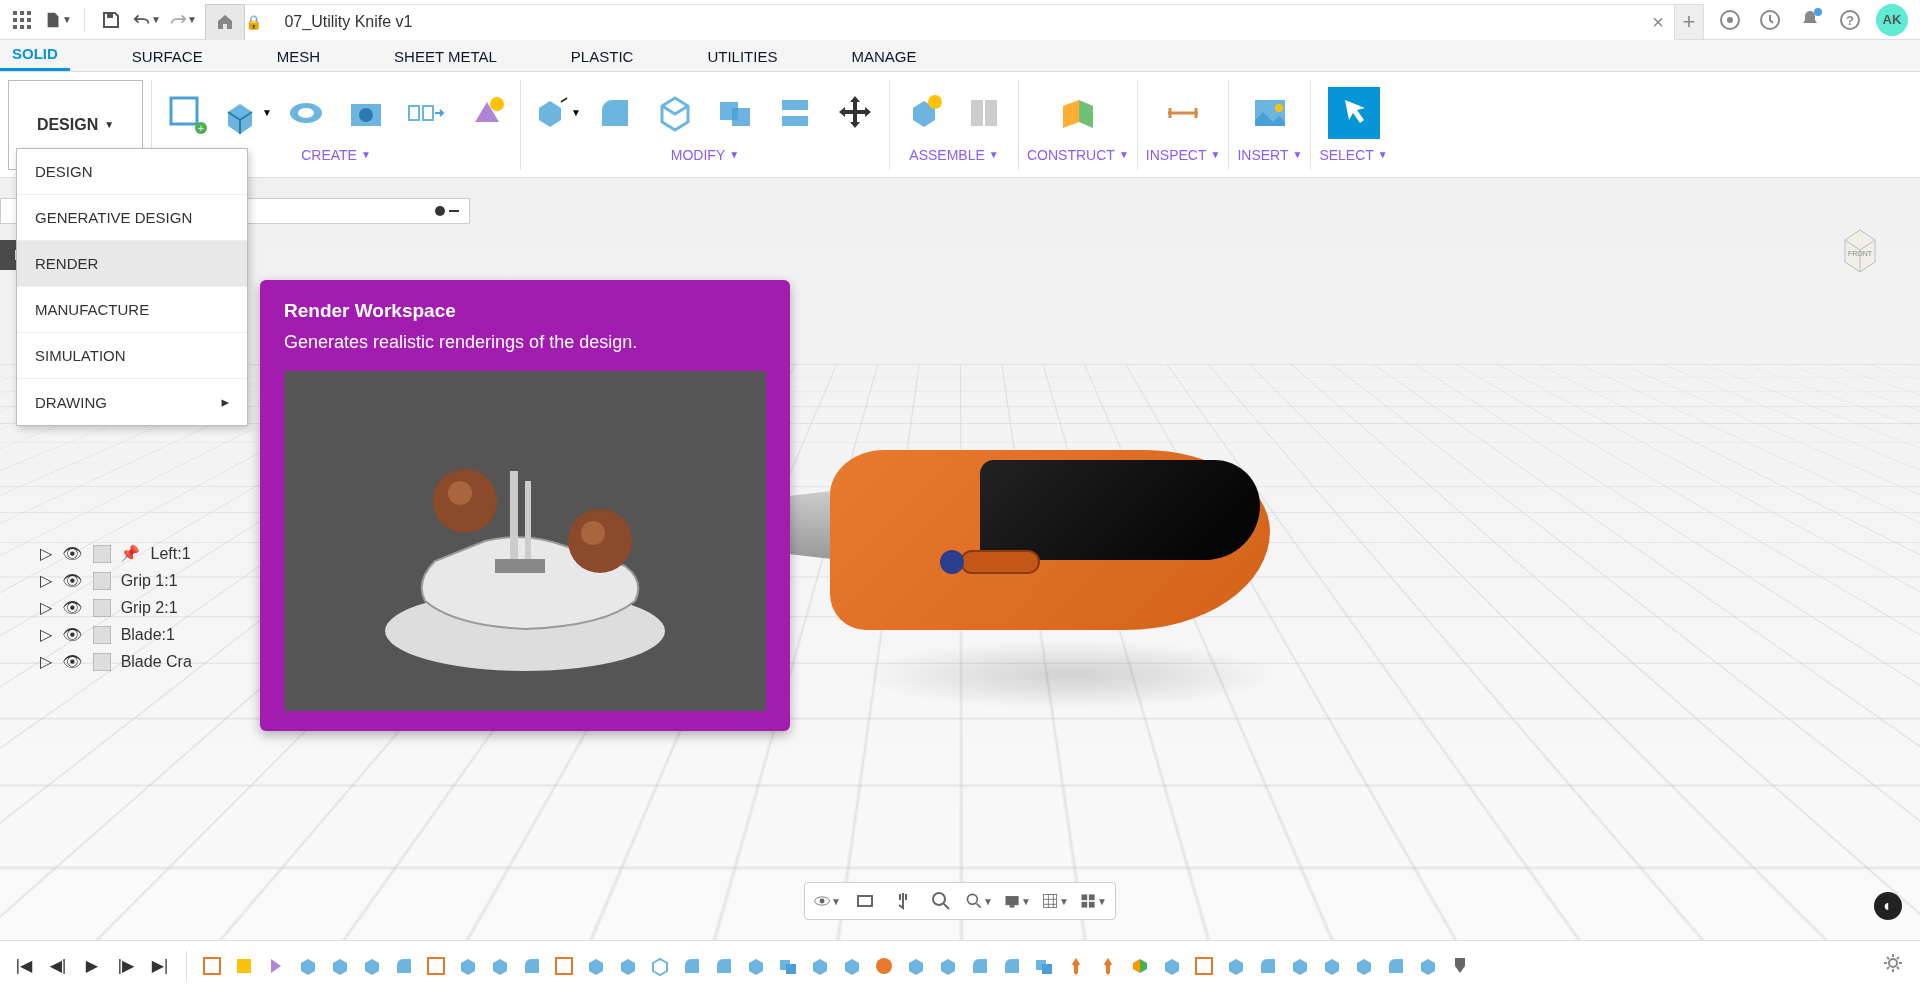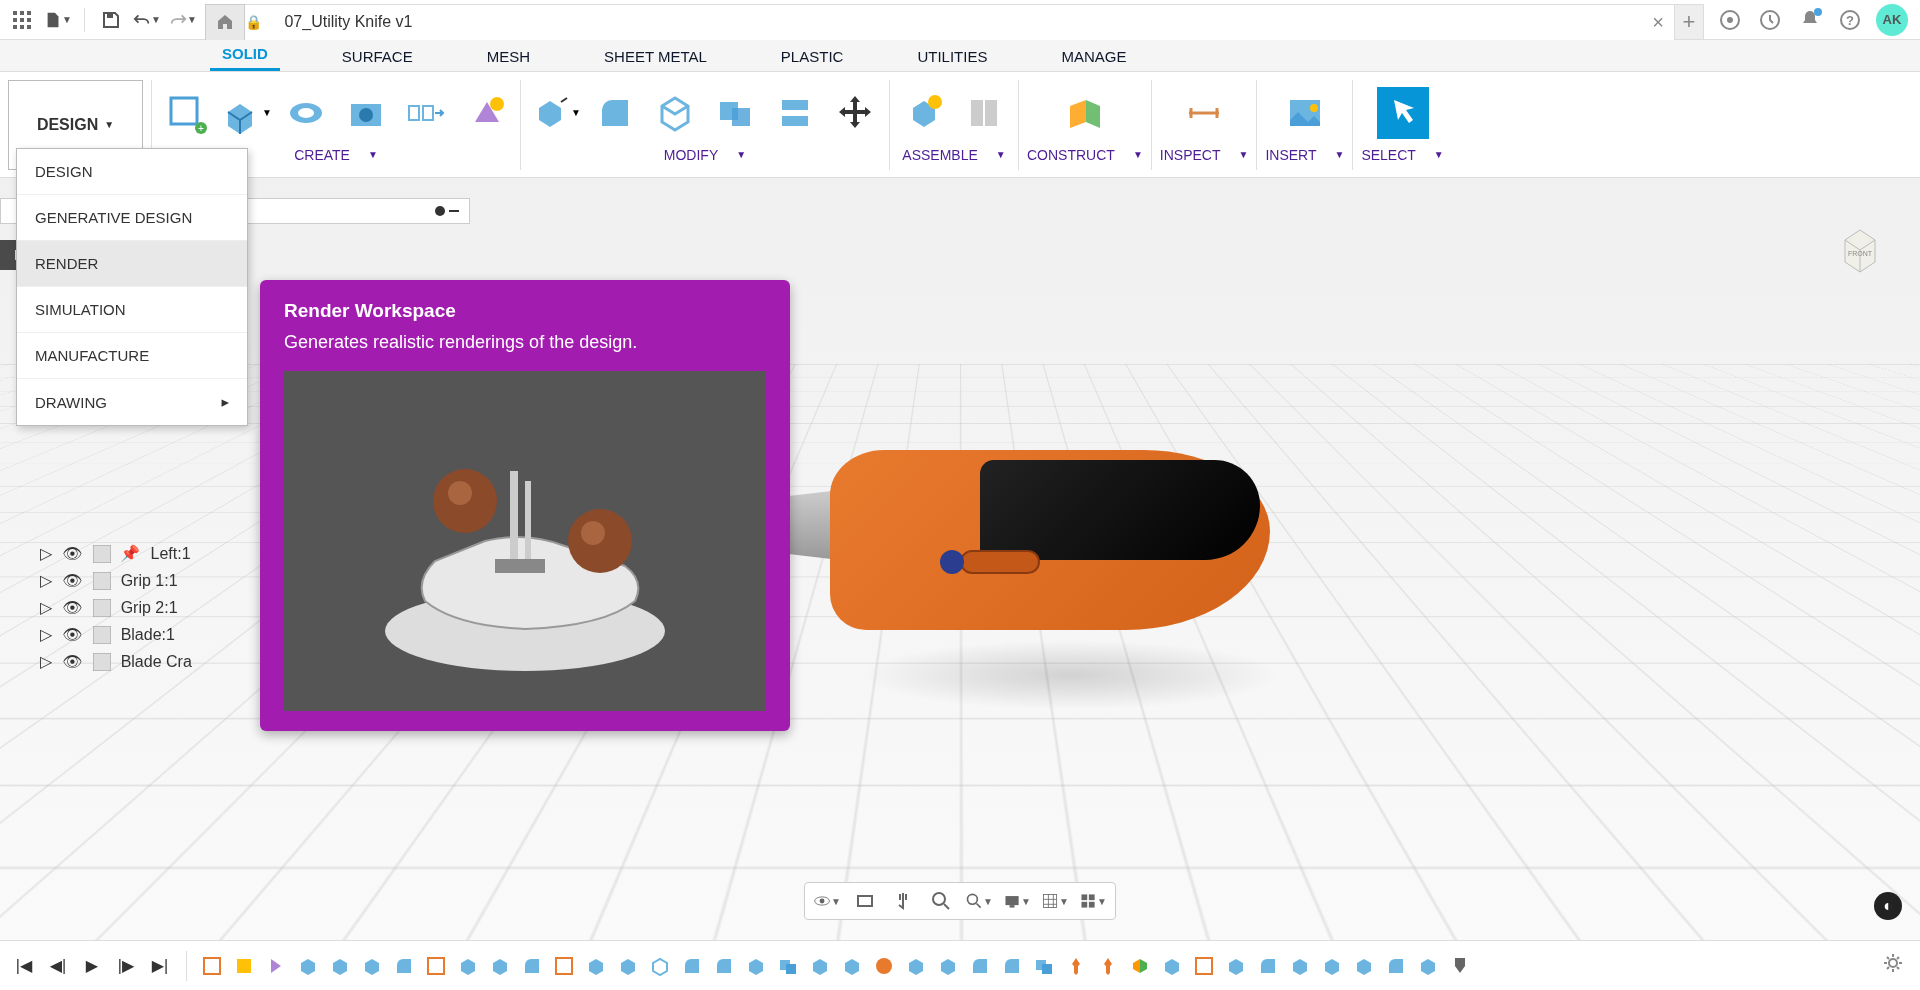--- a/index.html
+++ b/index.html
@@ -15,32 +15,32 @@
 .file-tab { flex: 1; height: 36px; background: #fff; border-top: 1px solid #ddd; display: flex; align-items: center; justify-content: center; gap: 6px; margin-top: 4px; }
 .file-tab-title { font-size: 16px; color: #333; margin-left: 16px; }
 .close-tab { margin-left: auto; margin-right: 10px; cursor: pointer; font-size: 20px; color: #888; }
 .new-tab { width: 30px; font-size: 22px; color: #888; cursor: pointer; display:flex; align-items:center; justify-content:center; background:#eee; height:36px; margin-top:4px; border:1px solid #ddd; }
 .titlebar-right { display: flex; align-items: center; gap: 12px; padding: 0 12px; }
 .titlebar-right .icon { width: 28px; height: 28px; color: #888; display: flex; align-items: center; justify-content: center; cursor: pointer; position: relative; }
 .notif-dot { position: absolute; top: 2px; right: 2px; width: 8px; height: 8px; background: #4aa3df; border-radius: 50%; }
 .user-badge { width: 32px; height: 32px; border-radius: 50%; background: #5eead4; color: #555; display: flex; align-items: center; justify-content: center; font-size: 13px; font-weight: bold; }
 
 
-.ribbon-tabs { height: 32px; background: #f5f5f5; display: flex; align-items: flex-end; padding-left: 210px; gap: 50px; border-bottom: 1px solid #ddd; }
+.ribbon-tabs { height: 32px; background: #f5f5f5; display: flex; align-items: flex-end; gap: 50px; border-bottom: 1px solid #ddd; }
 .ribbon-tab { font-size: 15px; color: #0f172a; padding: 6px 12px; cursor: pointer; }
 .ribbon-tab.active { color: #0696d7; border-bottom: 3px solid #0696d7; font-weight: bold; }
 
 
 .ribbon { height: 106px; background: #fff; display: flex; align-items: center; border-bottom: 1px solid #ddd; }
 .workspace-btn { width: 135px; height: 90px; margin: 0 8px; border: 1px solid #bbb; background: #fff; display: flex; align-items: center; justify-content: center; gap: 6px; font-size: 16px; font-weight: bold; color: #333; cursor: pointer; }
 .ribbon-sep { width: 1px; height: 90px; background: #e0e0e0; }
 .ribbon-group { display: flex; flex-direction: column; align-items: center; justify-content: center; height: 106px; padding: 0 8px; }
 .ribbon-icons { display: flex; gap: 8px; }
 .tool-icon { width: 52px; height: 52px; display: flex; align-items: center; justify-content: center; cursor: pointer; }
-.ribbon-label { font-size: 14px; color: #4c1d95; margin-top: 8px; display: flex; align-items: center; gap: 18px; }
+.ribbon-label { font-size: 14px; color: #8b5cf6; margin-top: 8px; display: flex; align-items: center; gap: 4px; }
 .select-active { width: 52px; height: 52px; background: #0696d7; display: flex; align-items: center; justify-content: center; }
 
 
 .canvas { position: absolute; top: 178px; left: 0; right: 0; bottom: 50px; background: linear-gradient(to bottom, #f0f0f0, #fafafa); overflow: hidden; }
 .grid-pattern { position: absolute; inset: 0; background-image:
   linear-gradient(to right, rgba(180,180,180,0.3) 1px, transparent 1px),
   linear-gradient(to bottom, rgba(180,180,180,0.3) 1px, transparent 1px);
   background-size: 40px 40px;
   transform: perspective(800px) rotateX(55deg) scale(2);
   transform-origin: center 60%;
@@ -384,22 +384,22 @@
 
 <div class="browser-tab">
   <span>Knife v1</span>
   <span style="margin-left:10px">◉</span>
 </div>
 
 <div class="ws-menu">
   <div class="ws-item">DESIGN</div>
   <div class="ws-item">GENERATIVE DESIGN</div>
   <div class="ws-item hovered">RENDER</div>
+  <div class="ws-item">MANUFACTURE</div>
   <div class="ws-item">SIMULATION</div>
-  <div class="ws-item">MANUFACTURE</div>
   <div class="ws-item">
       <span>DRAWING</span>
       <span>▸</span>
     </div>
 </div>
 
 <div class="tooltip">
   <div class="tooltip-title">Render Workspace</div>
   <div class="tooltip-desc">Generates realistic renderings of the design.</div>
   <div class="tooltip-img">

